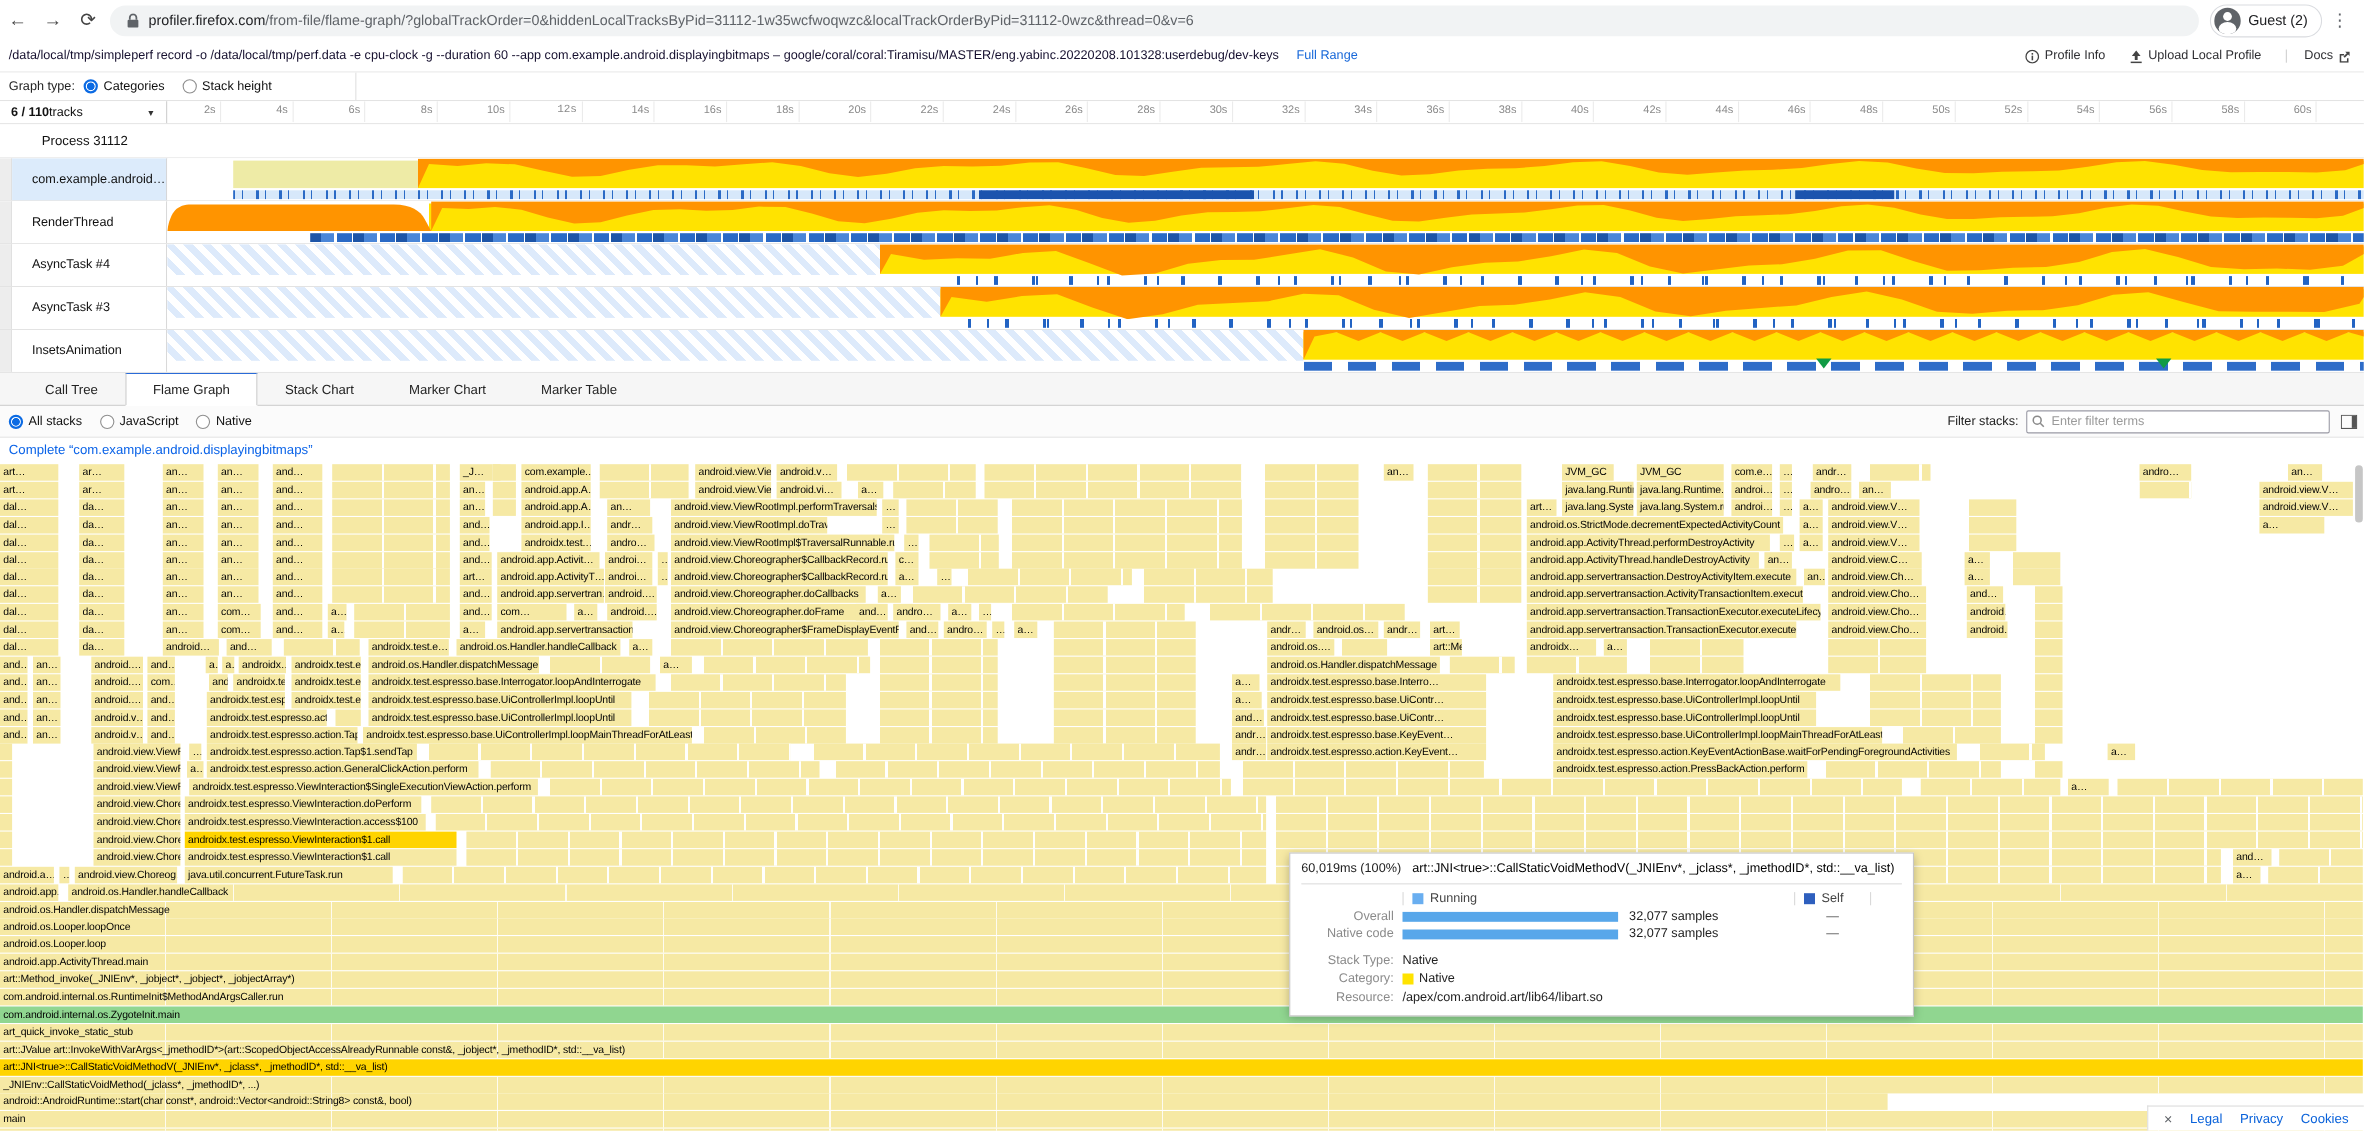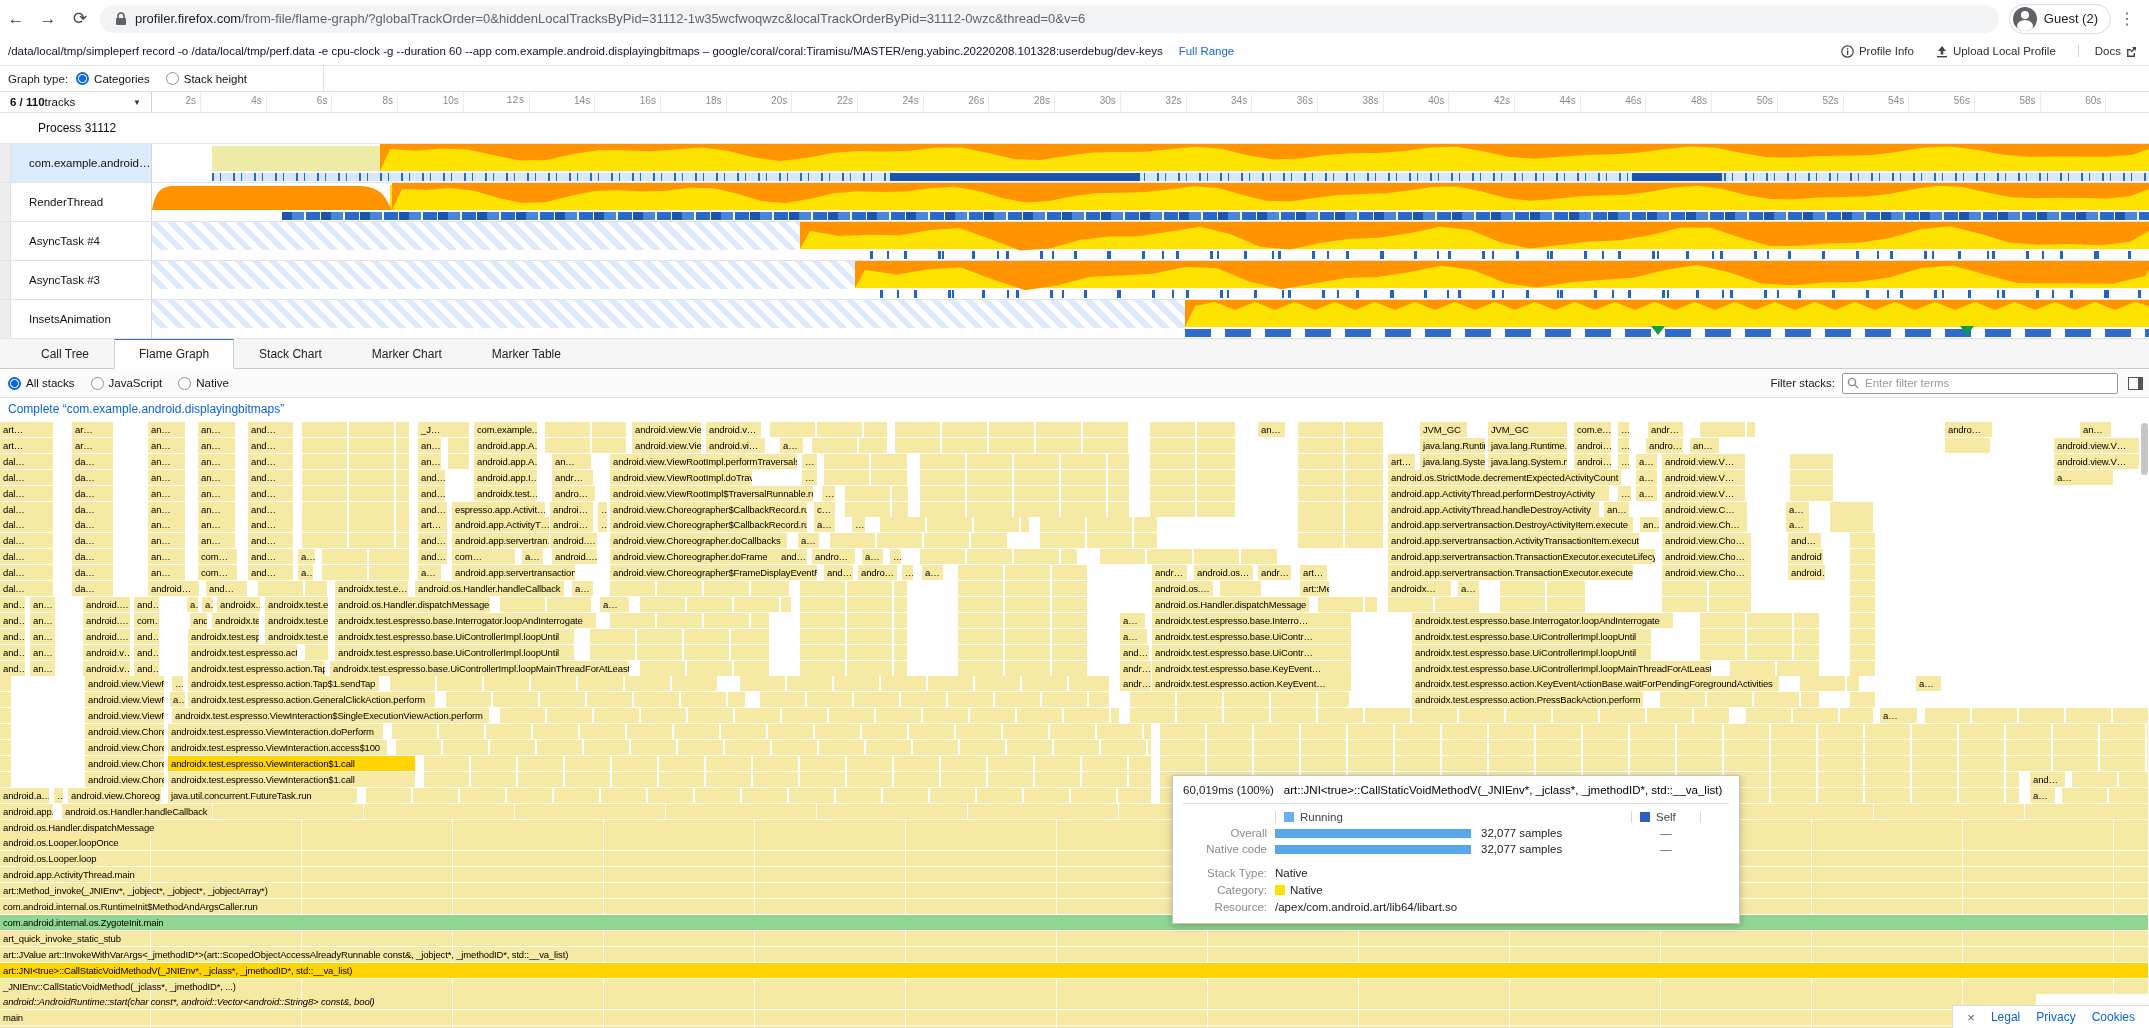--- a/index.html
+++ b/index.html
@@ -444,21 +444,21 @@
     <div class="fb" style="left: 1636px; top: 65.6px; width: 21px;">a…</div>
     <div class="fb" style="left: 1662px; top: 65.6px; width: 83px;">android.view.V…</div>
     <div class="fb x" style="left: 1790px; top: 65.6px; width: 43px;"></div>
     <div class="fb" style="left: 0px; top: 81.5px; width: 53px;">dal…</div>
     <div class="fb" style="left: 72px; top: 81.5px; width: 41px;">da…</div>
     <div class="fb" style="left: 148px; top: 81.5px; width: 37px;">an…</div>
     <div class="fb" style="left: 198px; top: 81.5px; width: 37px;">an…</div>
     <div class="fb" style="left: 248px; top: 81.5px; width: 45px;">and…</div>
     <div class="fb x" style="left: 302px; top: 81.5px; width: 107px;"></div>
     <div class="fb" style="left: 418px; top: 81.5px; width: 29px;">and…</div>
-    <div class="fb" style="left: 452px; top: 81.5px; width: 93px;">espresso.app.Activit…</div>
+    <div class="fb" style="left: 452px; top: 81.5px; width: 93px;">android.app.Activit…</div>
     <div class="fb" style="left: 550px; top: 81.5px; width: 43px;">androi…</div>
     <div class="fb" style="left: 598px; top: 81.5px; width: 9px;">…</div>
     <div class="fb" style="left: 610px; top: 81.5px; width: 197px;">android.view.Choreographer$CallbackRecord.run</div>
     <div class="fb" style="left: 814px; top: 81.5px; width: 21px;">c…</div>
     <div class="fb x" style="left: 845px; top: 81.5px; width: 63px;"></div>
     <div class="fb x" style="left: 920px; top: 81.5px; width: 209px;"></div>
     <div class="fb x" style="left: 1150px; top: 81.5px; width: 85px;"></div>
     <div class="fb x" style="left: 1298px; top: 81.5px; width: 85px;"></div>
     <div class="fb" style="left: 1388px; top: 81.5px; width: 211px;">android.app.ActivityThread.handleDestroyActivity</div>
     <div class="fb" style="left: 1604px; top: 81.5px; width: 25px;">an…</div>
@@ -713,21 +713,21 @@
     <div class="fb w" style="left: 0px; top: 415.4px; width: 2148px;">android.os.Looper.loopOnce</div>
     <div class="fb w" style="left: 0px; top: 431.3px; width: 2148px;">android.os.Looper.loop</div>
     <div class="fb w" style="left: 0px; top: 463.1px; width: 2148px;">art::Method_invoke(_JNIEnv*, _jobject*, _jobject*, _jobjectArray*)</div>
     <div class="fb w" style="left: 0px; top: 447.2px; width: 2148px;">android.app.ActivityThread.main</div>
     <div class="fb w" style="left: 0px; top: 479px; width: 2148px;">com.android.internal.os.RuntimeInit$MethodAndArgsCaller.run</div>
     <div class="fb g" style="left: 0px; top: 494.9px; width: 2148px;">com.android.internal.os.ZygoteInit.main</div>
     <div class="fb w" style="left: 0px; top: 510.8px; width: 2148px;">art_quick_invoke_static_stub</div>
     <div class="fb w" style="left: 0px; top: 526.7px; width: 2148px;">art::JValue art::InvokeWithVarArgs&lt;_jmethodID*&gt;(art::ScopedObjectAccessAlreadyRunnable const&amp;, _jobject*, _jmethodID*, std::__va_list)</div>
     <div class="fb b" style="left: 0px; top: 542.6px; width: 2148px;">art::JNI&lt;true&gt;::CallStaticVoidMethodV(_JNIEnv*, _jclass*, _jmethodID*, std::__va_list)</div>
     <div class="fb w" style="left: 0px; top: 558.5px; width: 2148px;">_JNIEnv::CallStaticVoidMethod(_jclass*, _jmethodID*, ...)</div>
-    <div class="fb w" style="left: 0px; top: 574.4px; width: 2036px; font-style: italic;">android::AndroidRuntime::start(char const*, android::Vector&lt;android::String8&gt; const&amp;, bool)</div>
+    <div class="fb w" style="left: 0px; top: 574.4px; width: 1716px;">android::AndroidRuntime::start(char const*, android::Vector&lt;android::String8&gt; const&amp;, bool)</div>
     <div class="fb w" style="left: 0px; top: 590.3px; width: 2148px;">main</div>
     <div class="fb w" style="left: 0px; top: 606.2px; width: 2148px;">__libc_init</div>
   </div>
 
 <div class="tooltip">
   <div class="tt-head">
     <span class="tt-dur">60,019ms (100%)</span><span>art::JNI&lt;true&gt;::CallStaticVoidMethodV(_JNIEnv*, _jclass*, _jmethodID*, std::__va_list)</span>
   </div>
   <div class="tt-grid" id="tt-grid">
     <div></div>

